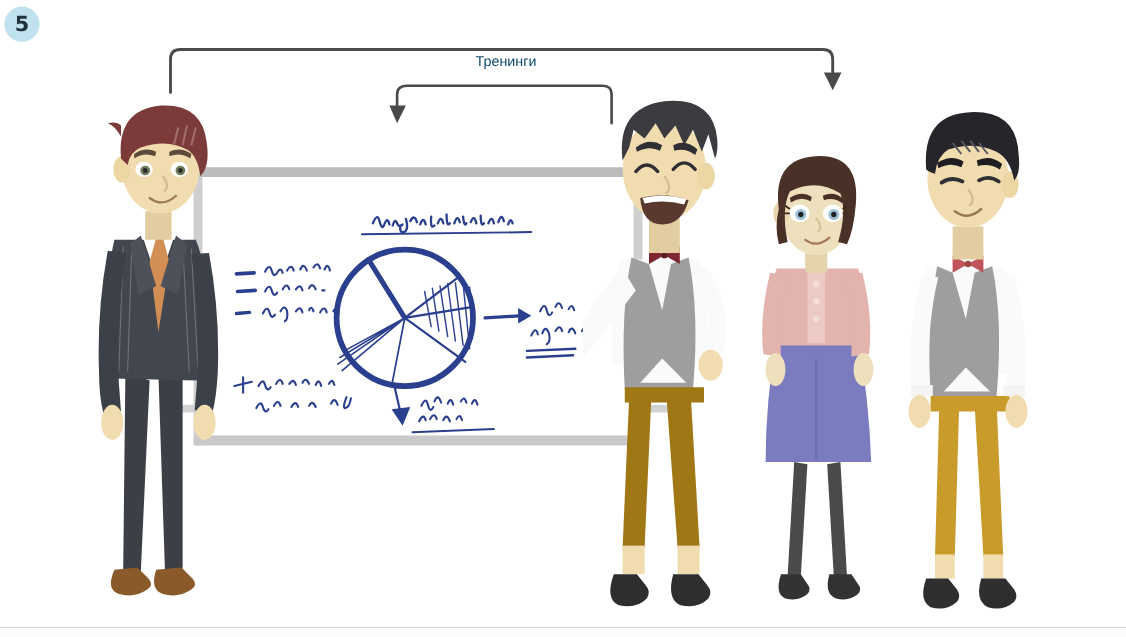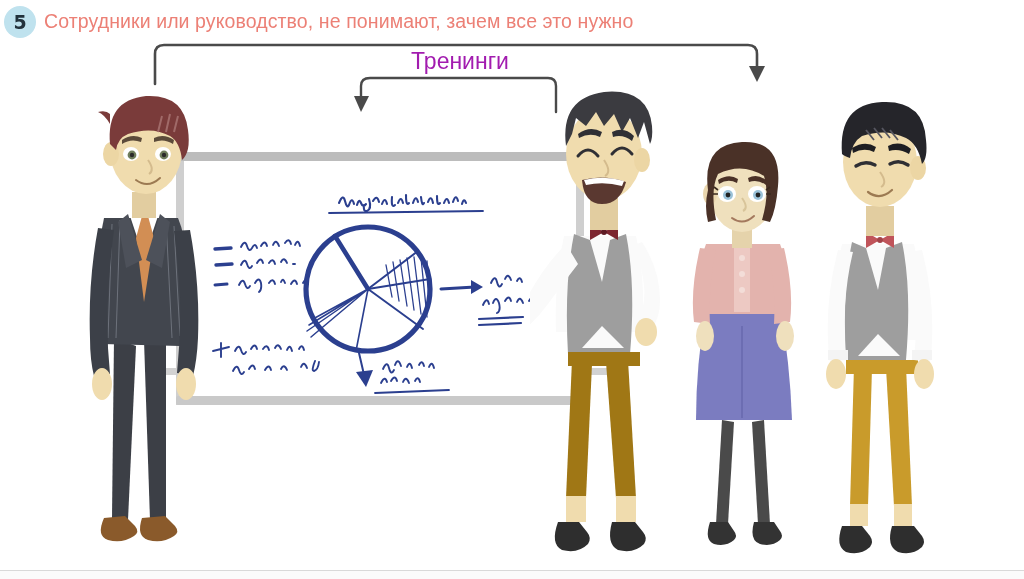--- a/index.html
+++ b/index.html
@@ -26,21 +26,21 @@
   }
   #slide-title{
     position:absolute;left:44px;top:10px;
     font-size:19.5px;color:#ec8076;letter-spacing:.1px;
     white-space:nowrap;
   }
   
   .bracket-wrap{position:absolute;}
   .bracket-label{
     position:absolute;
-    font-size:23px;color:#a21caf;white-space:nowrap;
+    font-size:13px;color:#0c4a6e;white-space:nowrap;
     text-align:center;
   }
   
   .fig{position:absolute;}
   .floor{
     position:absolute;left:0;bottom:8px;width:1024px;height:1px;
     background:#d9d9d9;
   }
   .bottomstrip{
     position:absolute;left:0;bottom:0;width:1024px;height:8px;
@@ -77,21 +77,20 @@
 </style>
 </head>
 <body>
 
 <div id="slide">
 
   <div id="step-badge">
     <span>5</span>
   </div>
 
-  <div id="slide-title">Сотрудники или руководство, не понимают, зачем все это нужно</div>
 
   <div class="bracket-wrap" style="left:150px;top:38px;width:620px;height:48px;">
     <svg width="620" height="48" viewBox="0 0 620 48">
       <path d="M5,46 L5,16 Q5,7 14,7 L598,7 Q607,7 607,16 L607,28" fill="none" stroke="#4a4a4a" stroke-width="2.6" stroke-linecap="round"></path>
       <path d="M599,28 L607,44 L615,28 Z" fill="#4a4a4a"></path>
     </svg>
   </div>
   <div class="bracket-label" style="left:330px;top:48px;width:260px;">Тренинги</div>
 
   <div class="bracket-wrap" style="left:352px;top:72px;width:210px;height:42px;">

